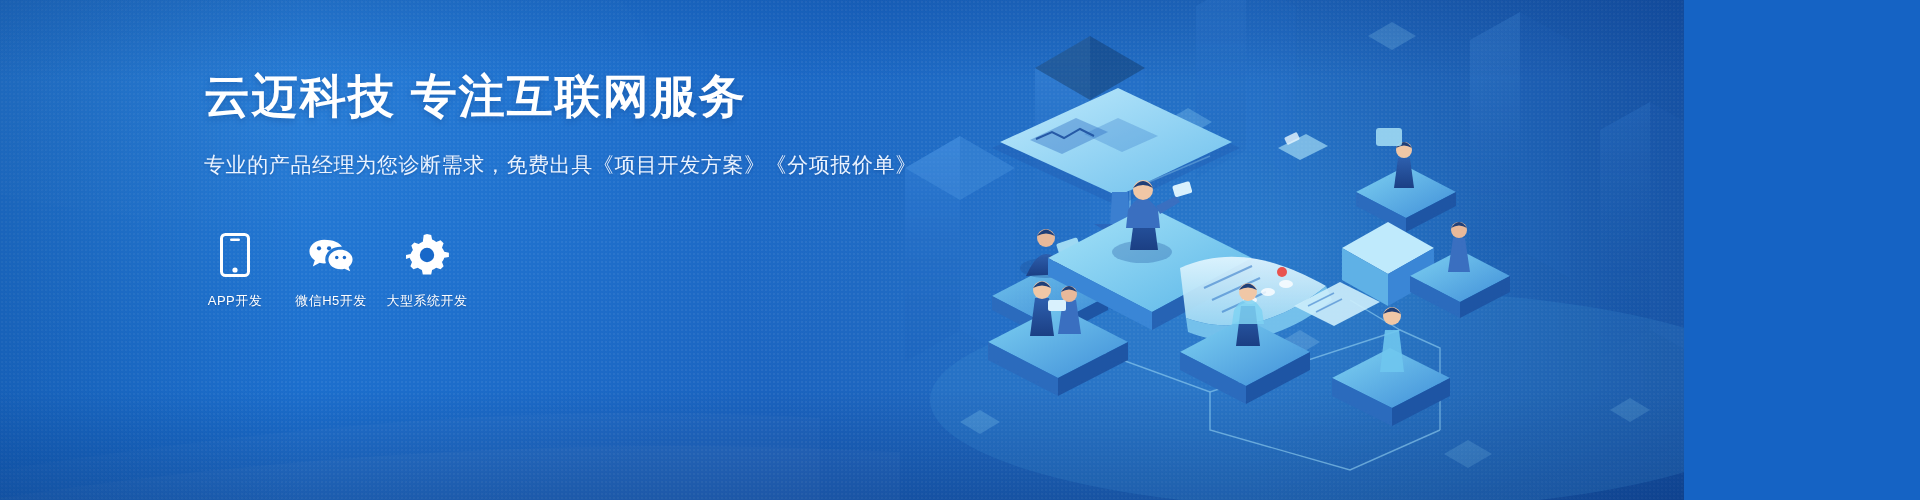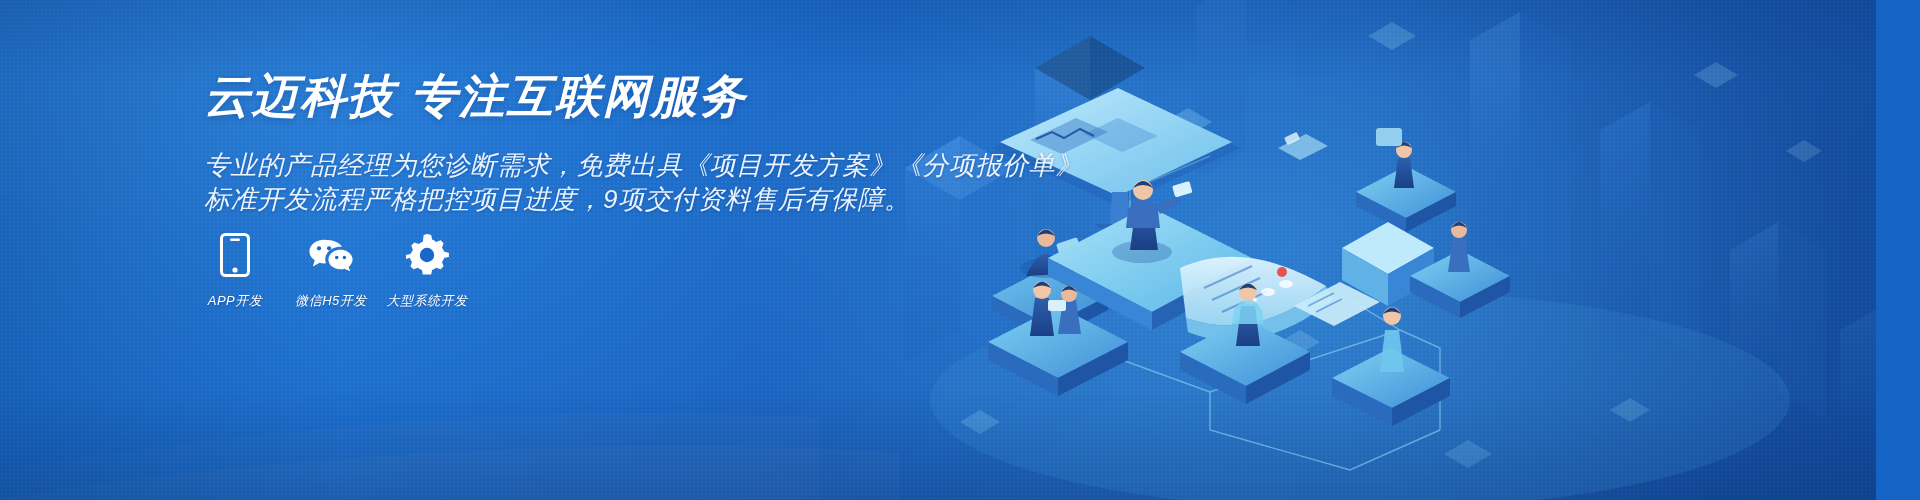--- a/index.html
+++ b/index.html
@@ -4,26 +4,25 @@
 <style>
   * { margin:0; padding:0; box-sizing:border-box; }
   html,body { width:1920px; height:500px; overflow:hidden; }
   body {
     font-family:"Liberation Sans","DejaVu Sans",sans-serif;
     background:#1563c4;
   }
 
   
   .banner {
-    position:relative; width:1876px; height:500px; overflow:hidden;
+    position:relative; width:1684px; height:500px; overflow:hidden;
     background:
       radial-gradient(ellipse 900px 620px at 1290px 250px, rgba(56,150,225,.55) 0%, rgba(30,110,200,0) 62%),
       radial-gradient(ellipse 1100px 700px at 250px 120px, rgba(60,150,230,.42) 0%, rgba(25,100,195,0) 60%),
       linear-gradient(125deg, #1a6fd0 0%, #1768c9 28%, #1b64c0 50%, #1a5ab3 72%, #1550a6 100%);
-    font-style: italic;
   }
   
   .banner::before{
     content:""; position:absolute; inset:0;
     background-image:
       radial-gradient(rgba(255,255,255,.055) 1px, transparent 1px);
     background-size:4px 4px;
     pointer-events:none;
   }
   
@@ -48,21 +47,21 @@
     font-size:46px;
     font-weight:bold;
     letter-spacing:2px;
     line-height:1.25;
     white-space:nowrap;
     text-shadow:0 2px 6px rgba(5,40,95,.25);
   }
   .subcopy{ margin-top:22px; }
   .subline{
     color:#eaf3ff;
-    font-size:26px;
+    font-size:21px;
     line-height:34px;
     letter-spacing:.6px;
     white-space:nowrap;
     text-shadow:0 1px 3px rgba(5,40,95,.30);
   }
 
   
   .services{
     position:absolute; left:200px; top:232px;
     display:flex; align-items:flex-start; gap:26px; z-index:6;
@@ -312,21 +311,20 @@
         <polygon points="398,148 426,134 448,146 420,160" fill="#9fd9f3" opacity=".7"></polygon>
         <rect x="404" y="138" width="14" height="8" rx="1.5" fill="#e8f7ff" opacity=".8" transform="rotate(-26 404 138)"></rect>
       </g>
     </svg>
   </div>
 
   <div class="copy">
     <div class="headline">云迈科技 专注互联网服务</div>
     <div class="subcopy">
       <div class="subline">专业的产品经理为您诊断需求，免费出具《项目开发方案》《分项报价单》</div>
-      <div class="subline">标准开发流程严格把控项目进度，9项交付资料售后有保障。</div>
     </div>
   </div>
 
   <div class="services">
 
     <div class="svc">
       <span class="svc-icon">
         <svg width="30" height="44" viewBox="0 0 30 44">
           <rect x="1.5" y="1.5" width="27" height="41" rx="4" fill="none" stroke="#ffffff" stroke-width="3"></rect>
           <rect x="10" y="5.5" width="10" height="2.6" rx="1.3" fill="#ffffff"></rect>

